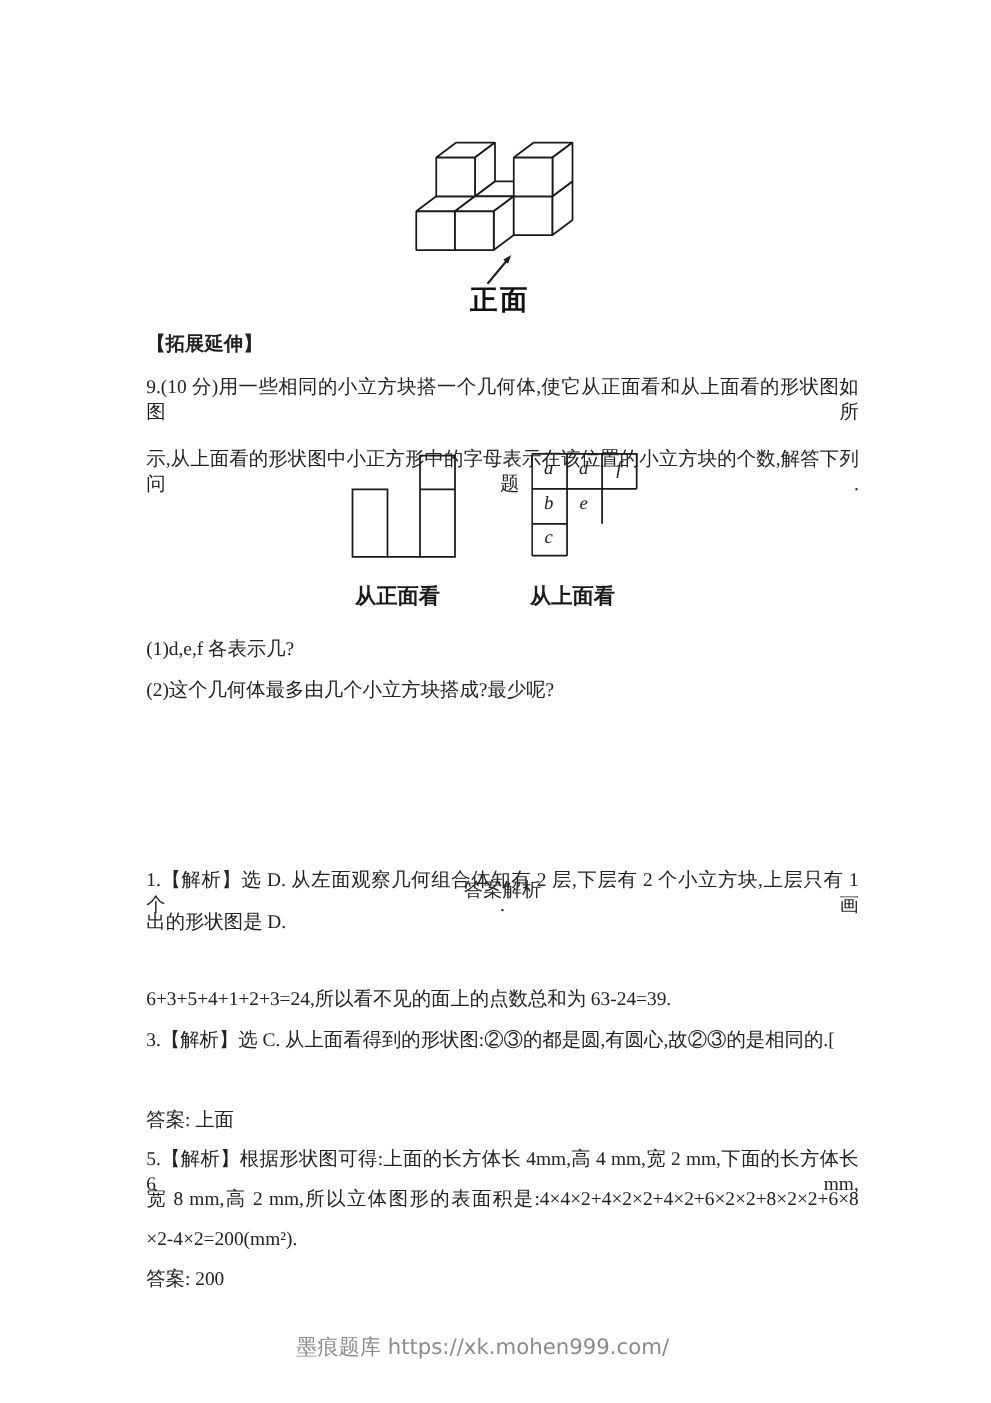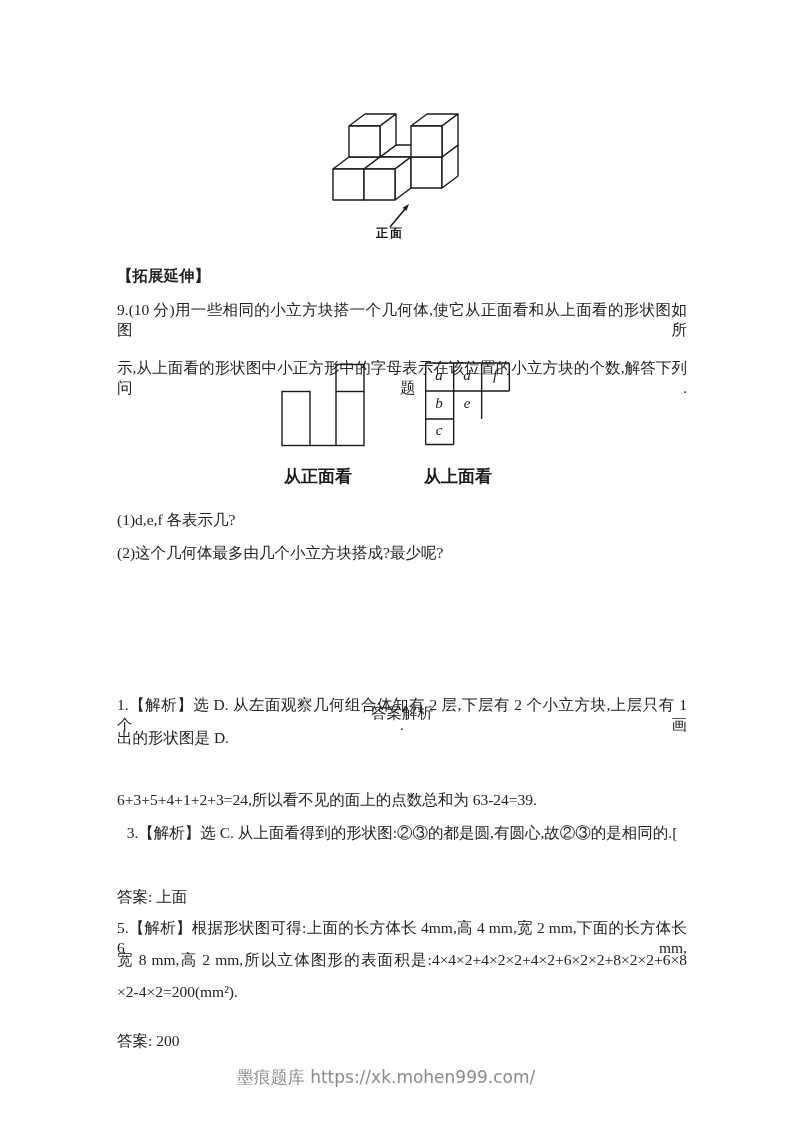--- a/index.html
+++ b/index.html
@@ -7,21 +7,21 @@
         font-family:"Liberation Serif","DejaVu Serif",serif;color:#222;}
   .t{position:absolute;left:117px;width:570px;font-size:15.5px;line-height:20px;
      white-space:nowrap;color:#222;}
   .j{white-space:normal;text-align:justify;text-align-last:justify;}
   .bold{font-weight:bold;}
   .center{text-align:center;white-space:normal;}
   .fig{position:absolute;}
   .viewlabel{position:absolute;font-weight:bold;font-size:17px;color:#1a1a1a;white-space:nowrap;}
   .cell-letter{position:absolute;width:28px;text-align:center;font-style:italic;
                font-size:15px;color:#1a1a1a;}
-  .front-label{position:absolute;left:376px;top:225px;font-weight:bold;font-size:12px;
+  .front-label{position:absolute;left:376px;top:225px;font-weight:bold;font-size:22px;
                letter-spacing:2px;color:#111;}
   .footer{position:absolute;left:0;top:1066px;width:772px;text-align:center;
           font-family:"DejaVu Sans","Liberation Sans",sans-serif;
           font-size:17px;color:#8b8b8b;}
   svg{display:block;}
   .ln{stroke:#1a1a1a;stroke-width:1.4;fill:none;}
   .face{stroke:#1a1a1a;stroke-width:1.4;fill:#ffffff;stroke-linejoin:bevel;}
 </style>
 </head>
 <body>
@@ -78,22 +78,22 @@
   <div class="viewlabel" style="left:284px;top:465px;">从正面看</div>
   <div class="viewlabel" style="left:424px;top:465px;">从上面看</div>
 
   <div class="t" style="top:510px;">(1)d,e,f 各表示几?</div>
   <div class="t" style="top:543px;">(2)这个几何体最多由几个小立方块搭成?最少呢?</div>
 
   <div class="t center" style="top:660px;margin-top:43px;">答案解析</div>
   <div class="t j" style="top:695px;">1.【解析】选 D. 从左面观察几何组合体知有 2 层,下层有 2 个小立方块,上层只有 1 个.画</div>
   <div class="t" style="top:728px;">出的形状图是 D.</div>
   <div class="t" style="top:790px;">6+3+5+4+1+2+3=24,所以看不见的面上的点数总和为 63-24=39.</div>
-  <div class="t" style="top:823px;text-align:center;">3.【解析】选 C. 从上面看得到的形状图:②③的都是圆,有圆心,故②③的是相同的.[</div>
+  <div class="t" style="top:823px;">3.【解析】选 C. 从上面看得到的形状图:②③的都是圆,有圆心,故②③的是相同的.[</div>
   <div class="t" style="top:887px;">答案: 上面</div>
   <div class="t j" style="top:918px;">5.【解析】根据形状图可得:上面的长方体长 4mm,高 4 mm,宽 2 mm,下面的长方体长 6 mm,</div>
   <div class="t j" style="top:950px;">宽 8 mm,高 2 mm,所以立体图形的表面积是:4×4×2+4×2×2+4×2+6×2×2+8×2×2+6×8</div>
   <div class="t" style="top:982px;">×2-4×2=200(mm²).</div>
-  <div class="t" style="top:1014px;margin-top:17px;">答案: 200</div>
+  <div class="t" style="top:1014px;">答案: 200</div>
 
   <div class="footer">墨痕题库 https://xk.mohen999.com/</div>
 
 </div>
 
 </body></html>

